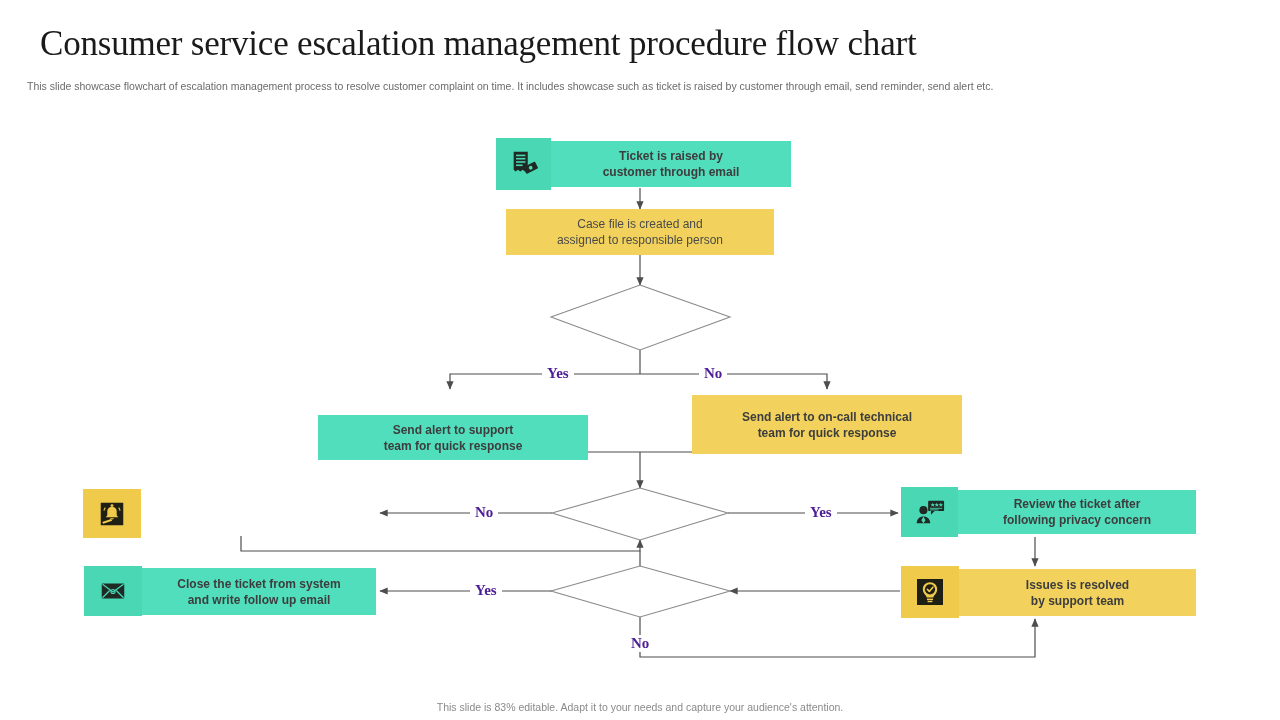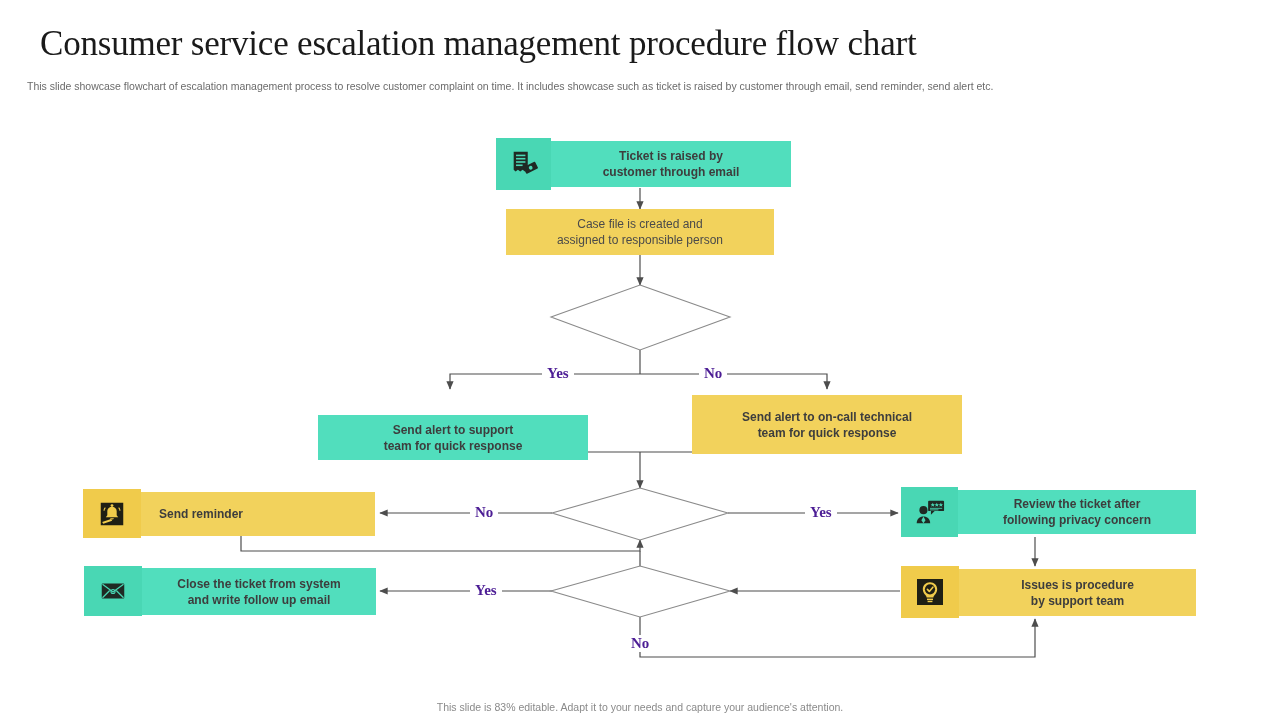--- a/index.html
+++ b/index.html
@@ -173,21 +173,20 @@
       <g fill="#f0cb4b">
         <path d="M16 8.2 c-3 0-5 2.2-5 5 v4 l-1.6 2.2 h13.2 L21 17.2 v-4 c0-2.8-2-5-5-5 z"></path>
         <circle cx="16" cy="7" r="1.5"></circle>
         <path d="M13.9 20.4 a2.2 2.2 0 0 0 4.2 0 z"></path>
         <path d="M7.5 12.5 a5.5 5.5 0 0 1 1.4-3.4" stroke="#f0cb4b" stroke-width="1.1" fill="none"></path>
         <path d="M24.5 12.5 a5.5 5.5 0 0 0 -1.4-3.4" stroke="#f0cb4b" stroke-width="1.1" fill="none"></path>
         <path d="M5.5 24.5 L15 21.3 l1.2 2.0 L6.7 26.5 z"></path>
       </g>
     </svg>
   </div>
-  <div class="node yellow left" style="left:141px;top:492px;width:234px;height:44px;">Send reminder</div>
 
   <div class="icontile teal" style="left:901px;top:487px;width:57px;height:50px;">
     <svg width="32" height="30" viewBox="0 0 34 32" fill="#1f2a24">
       <rect x="15" y="4" width="17" height="11" rx="1"></rect>
       <path d="M18 15 l0 4 l4 -4 z"></path>
       <g fill="#49d7b4">
         <path d="M18.2 7 l1 2 l2.2 .2 l-1.7 1.4 .6 2.1 -2.1 -1.2 -2.1 1.2 .6 -2.1 -1.7 -1.4 2.2 -.2 z" transform="scale(0.72) translate(9.5 1.6)"></path>
         <path d="M18.2 7 l1 2 l2.2 .2 l-1.7 1.4 .6 2.1 -2.1 -1.2 -2.1 1.2 .6 -2.1 -1.7 -1.4 2.2 -.2 z" transform="scale(0.72) translate(15.5 1.6)"></path>
         <path d="M18.2 7 l1 2 l2.2 .2 l-1.7 1.4 .6 2.1 -2.1 -1.2 -2.1 1.2 .6 -2.1 -1.7 -1.4 2.2 -.2 z" transform="scale(0.72) translate(21.5 1.6)"></path>
         <rect x="17" y="11.6" width="13" height="0.9"></rect>
@@ -223,18 +222,18 @@
       <rect x="3" y="3" width="26" height="26"></rect>
       <g fill="#f0cb4b">
         <path d="M16 6.2 c-4.1 0-7.2 3.1-7.2 7.1 0 2.6 1.3 4.3 2.6 5.8 .8 1 1.1 1.6 1.2 2.4 h6.8 c.1-.8 .4-1.4 1.2-2.4 1.3-1.5 2.6-3.2 2.6-5.8 0-4-3.1-7.1-7.2-7.1z"></path>
         <rect x="13" y="22.6" width="6" height="1.5"></rect>
         <rect x="13.6" y="24.8" width="4.8" height="1.4"></rect>
       </g>
       <circle cx="16" cy="13.3" r="5.1"></circle>
       <path d="M13.4 13.4 l1.9 2.0 l3.6 -4.2" stroke="#f0cb4b" stroke-width="1.6" fill="none" stroke-linecap="round" stroke-linejoin="round"></path>
     </svg>
   </div>
-  <div class="node yellow" style="left:959px;top:569px;width:237px;height:47px;">Issues is procedure
+  <div class="node yellow" style="left:959px;top:569px;width:237px;height:47px;">Issues is resolved
 by support team</div>
 
 </div>
 
 <div class="footer">This slide is 83% editable. Adapt it to your needs and capture your audience's attention.</div>
 
 </body></html>

